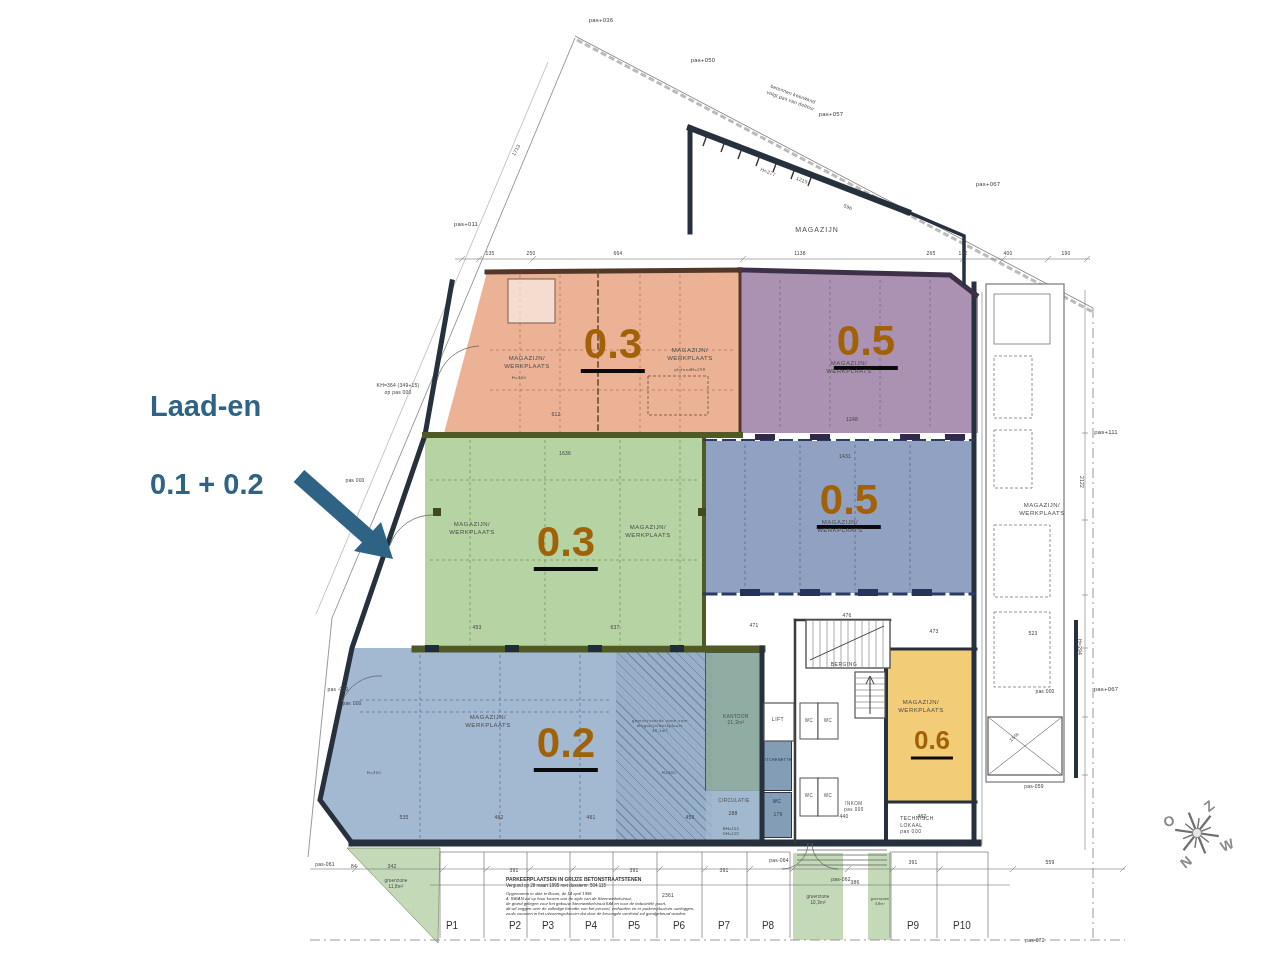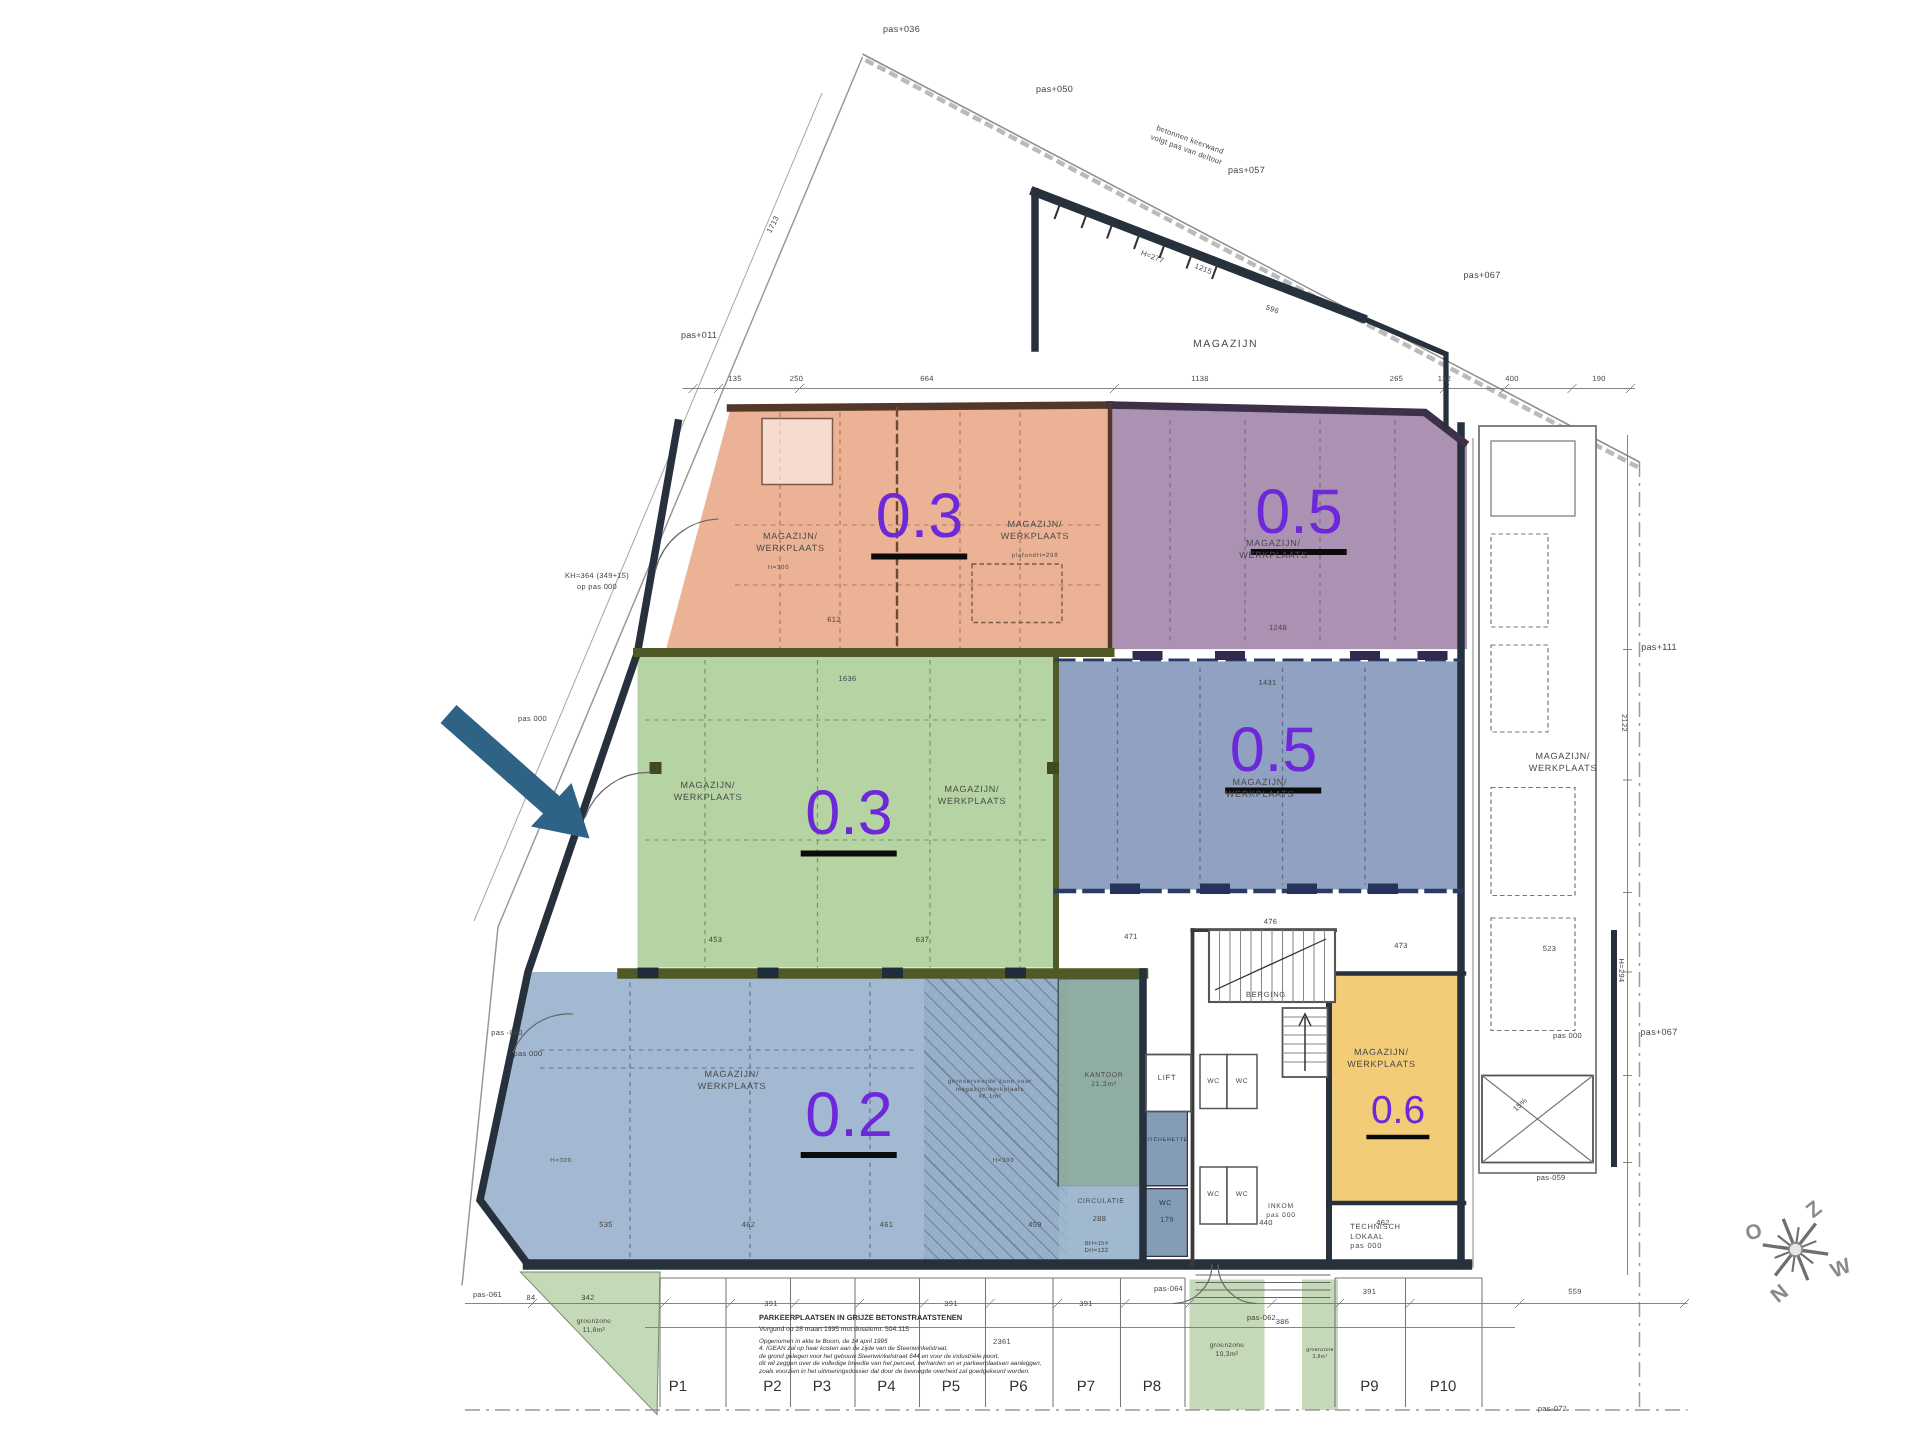--- a/index.html
+++ b/index.html
@@ -4,21 +4,21 @@
 <style>
   html,body{margin:0;padding:0;background:#fff;}
   #canvas{position:relative;width:1280px;height:962px;background:#ffffff;overflow:hidden;
           font-family:"Liberation Sans",sans-serif;}
   .zone{position:absolute;z-index:1;}
   #svgLayer{position:absolute;left:0;top:0;z-index:2;pointer-events:none;}
   .lb{position:absolute;z-index:3;transform:translate(-50%,-50%);font-size:5.5px;color:#444;
       white-space:pre-line;text-align:center;line-height:1.3;letter-spacing:0.2px;}
   .s4{font-size:4px;} .s45{font-size:4.5px;} .s5{font-size:5px;} .s6{font-size:6px;} .s7{font-size:7px;}
   .room{color:#4a4a4a;letter-spacing:0.5px;}
-  .znum{position:absolute;z-index:3;transform:translate(-50%,-50%);font-weight:normal;color:#6d28d9;}
+  .znum{position:absolute;z-index:3;transform:translate(-50%,-50%);font-weight:bold;color:#a16207;}
   .znum span{border-bottom:4px solid #0b0b0b;padding:0 3px 2px;}
   .z42{font-size:42px;} .z26{font-size:26px;} .z26 span{border-bottom-width:3px;}
   .pk{position:absolute;z-index:3;transform:translate(-50%,-50%);font-size:10px;color:#333;}
   .note{position:absolute;z-index:3;color:#333;white-space:pre-line;text-align:left;transform:none;}
   .annot{position:absolute;z-index:4;font-size:29px;font-weight:bold;line-height:39px;white-space:pre-line;}
   .compassL{position:absolute;z-index:3;font-size:14px;font-weight:bold;color:#8a8a8a;}
   .hatch{position:absolute;z-index:1;background:
      repeating-linear-gradient(45deg, rgba(35,55,90,0.28) 0px, rgba(35,55,90,0.28) 1px, transparent 1px, transparent 7px),
      rgba(90,120,160,0.15);}
 </style>
@@ -173,20 +173,22 @@
       <circle cx="0" cy="0" r="4.5" fill="#e6e6e6" stroke="#888" stroke-width="1.2"></circle>
     </g>
 
     <g>
       <line x1="299" y1="476" x2="368" y2="537" stroke="#2E6386" stroke-width="16"></line>
       <polygon points="354,551 381,522 393,559" fill="#2E6386"></polygon>
     </g>
   </svg>
 
   <div class="annot" style="left:150px;top:348px;color:#2E6386;">
+    <div>Laad-en</div>
+    <div>0.1 + 0.2</div>
   </div>
 
   <div class="znum z42" style="left:613px;top:344px;"><span>0.3</span></div>
   <div class="znum z42" style="left:866px;top:341px;"><span>0.5</span></div>
   <div class="znum z42" style="left:566px;top:542px;"><span>0.3</span></div>
   <div class="znum z42" style="left:849px;top:500px;"><span>0.5</span></div>
   <div class="znum z42" style="left:566px;top:743px;"><span>0.2</span></div>
   <div class="znum z26" style="left:932px;top:740px;"><span>0.6</span></div>
 
   <div class="lb s6 room" style="left:527px;top:363px;">MAGAZIJN/

